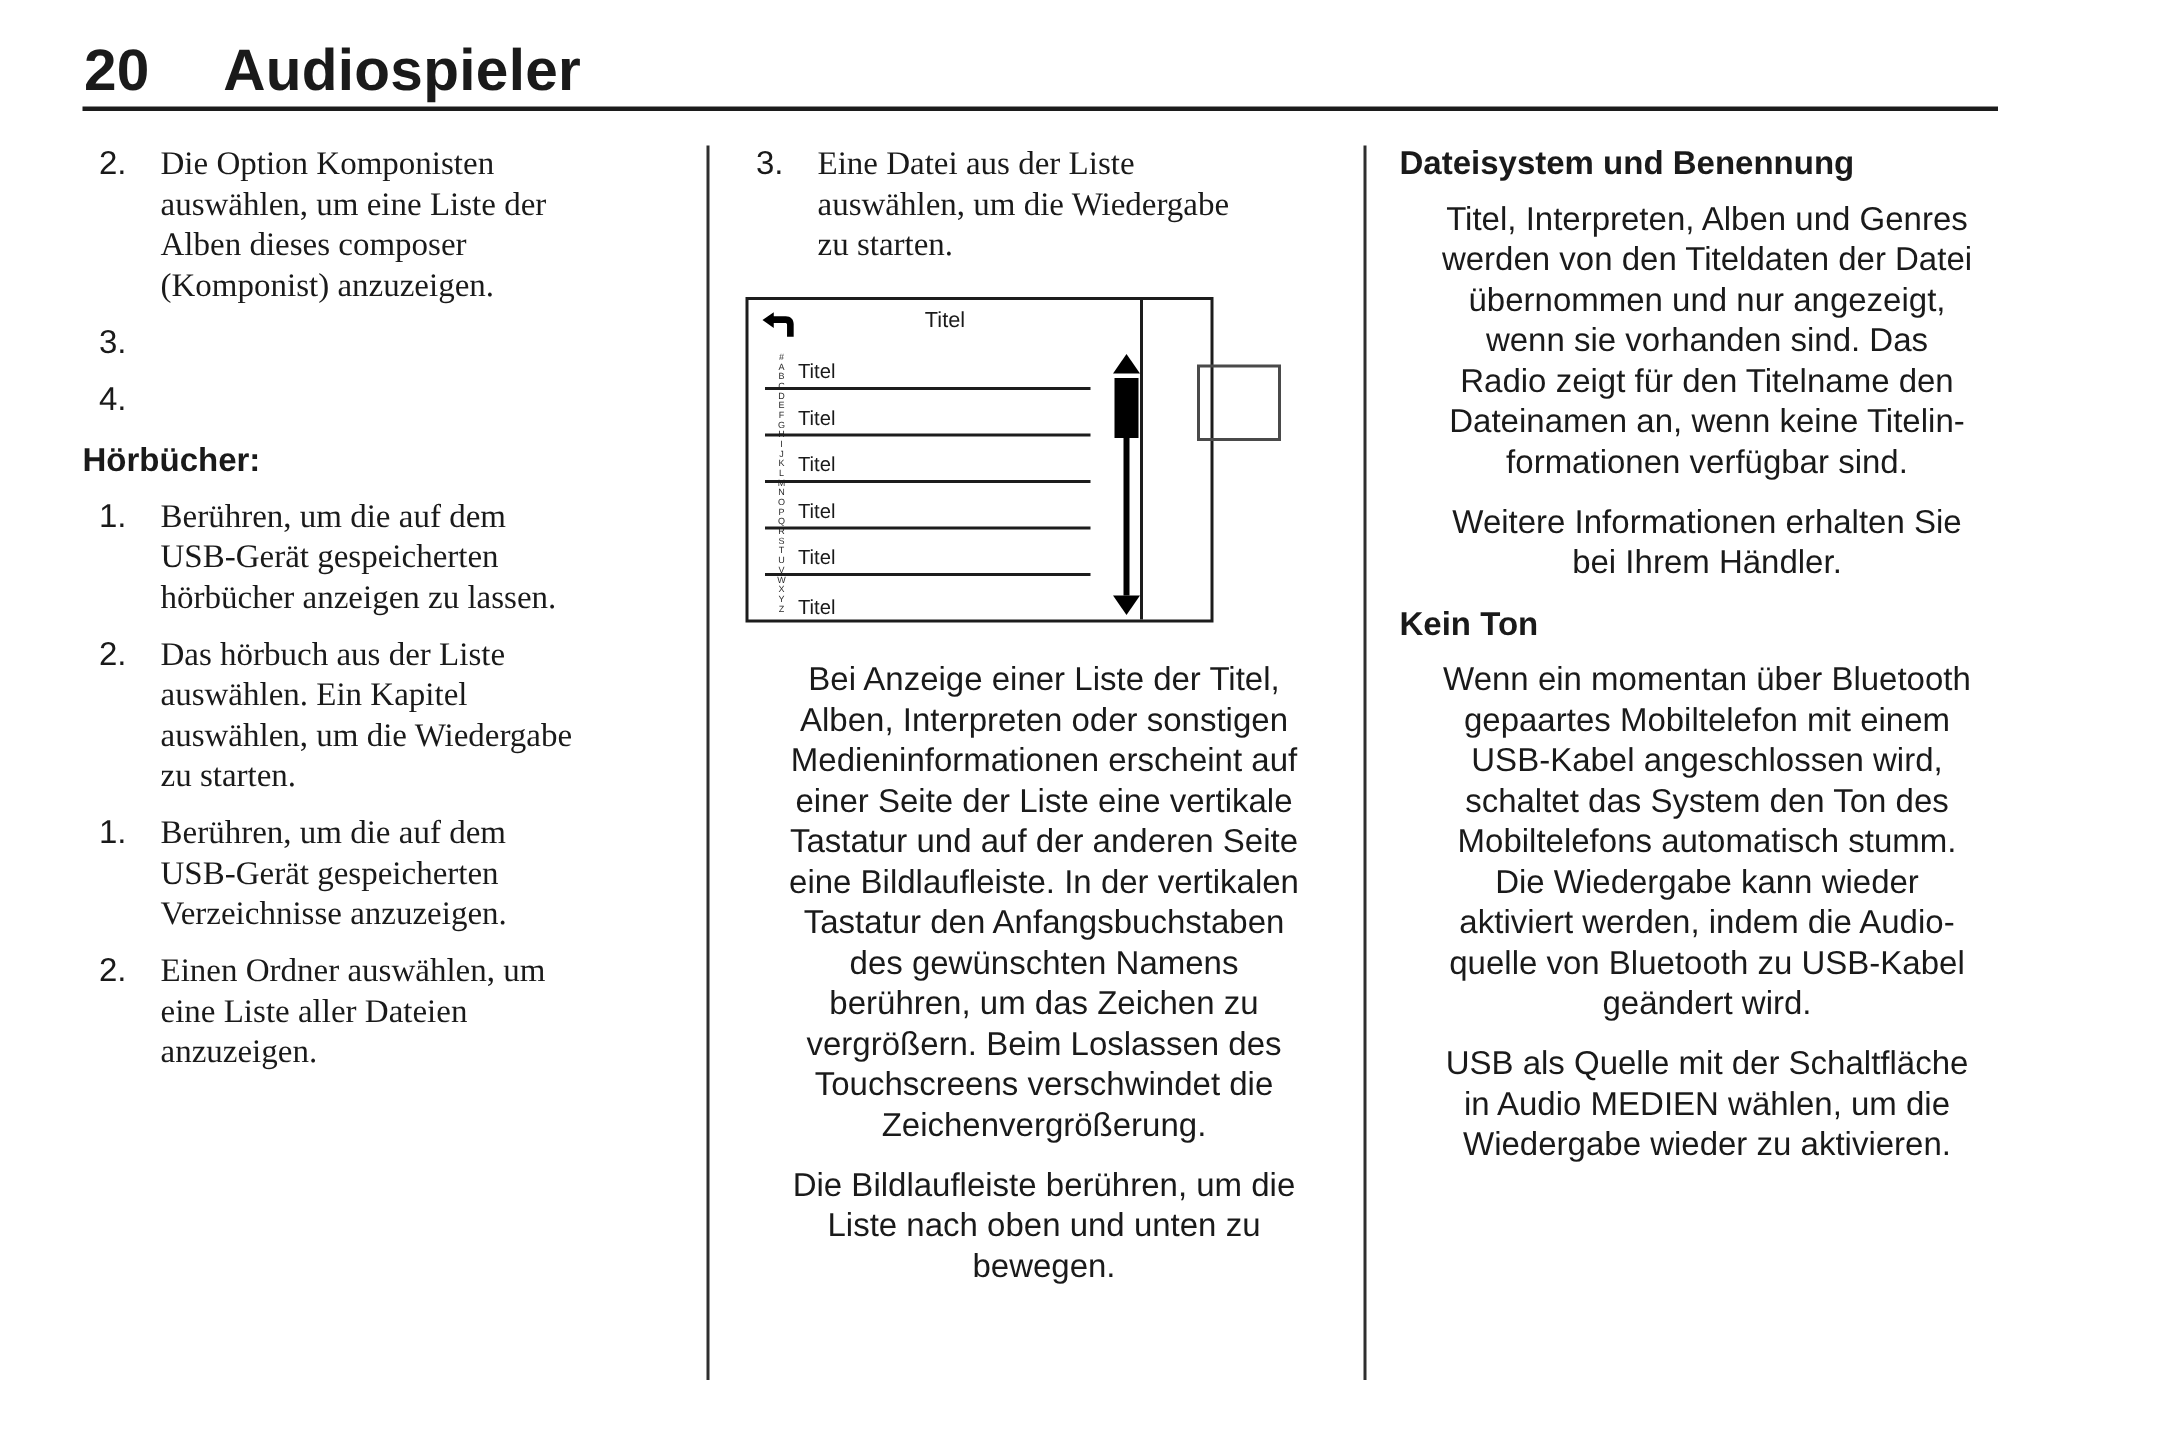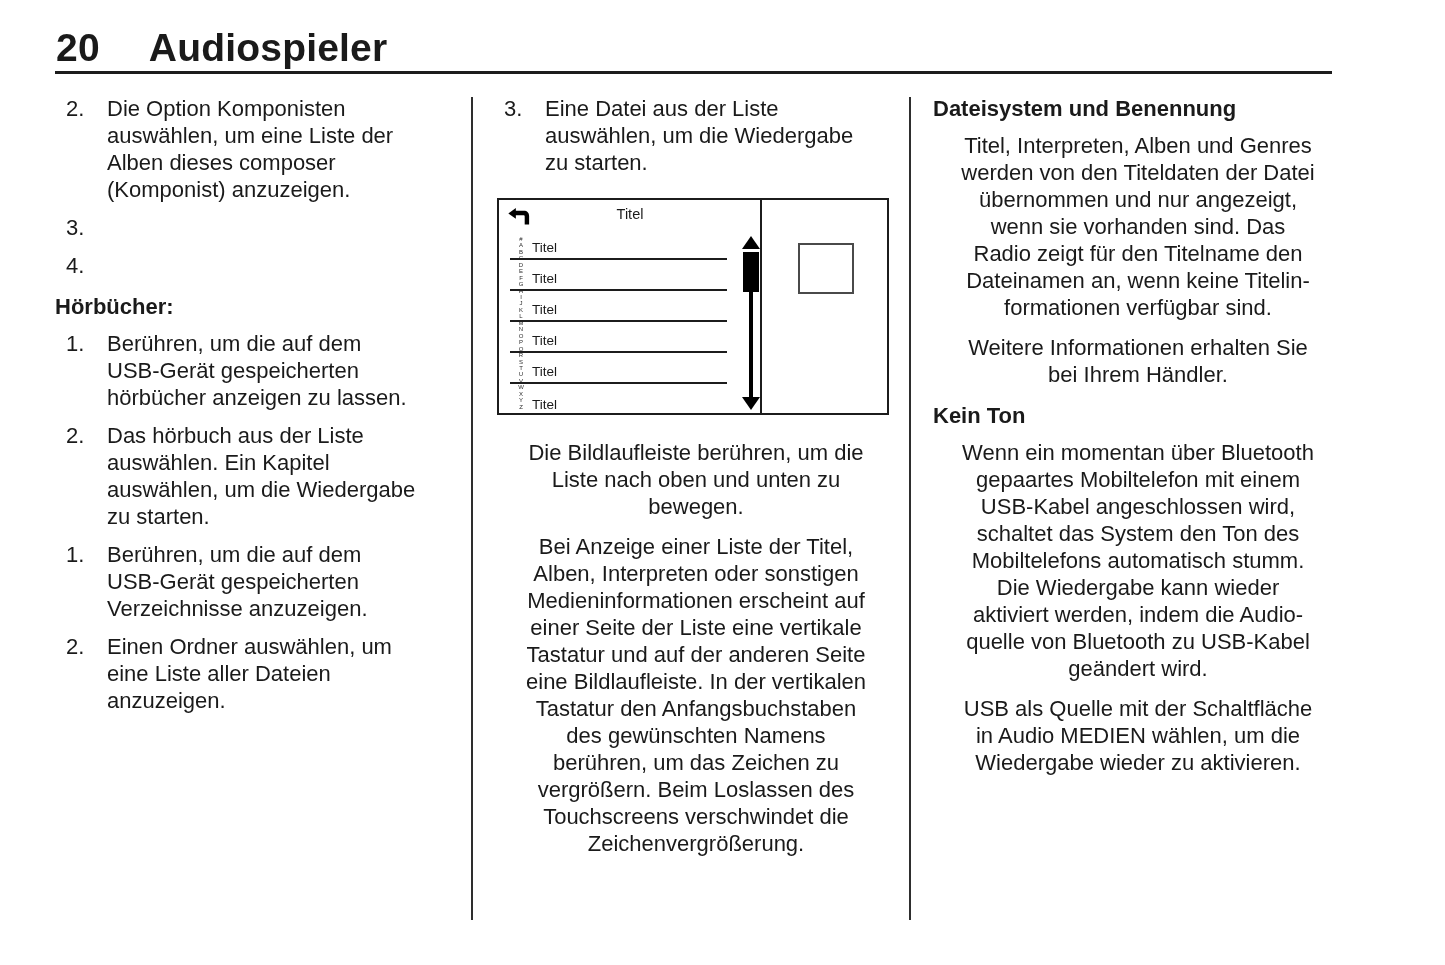--- a/index.html
+++ b/index.html
@@ -15,29 +15,29 @@
   
   .col { position:absolute; top:95px; font-size:22px; line-height:27px; }
   .col1 { left:55px;  width:408px; }
   .col2 { left:493px; width:406px; }
   .col3 { left:933px; width:410px; }
   .vsep { position:absolute; top:97px; height:823px; width:2px; background:#2e2e2e; }
   .vsep1 { left:471px; } .vsep2 { left:909px; }
   
   .li { display:flex; margin:0 0 11px 0; }
   .li .n { flex:none; width:52px; padding-left:11px; box-sizing:border-box; }
-  .li .t { white-space:pre-line; }
+  .li .t { white-space:pre-line;font-family:Liberation Serif, serif; }
   .h3 { font-weight:bold; font-size:22px; line-height:27px; margin:14px 0 10px 0; white-space:pre-line; }
   .h3.first { margin-top:0; }
   .p  { margin:0 0 13px 0; white-space:pre-line;text-align:center; }
   .sup { font-size:0.55em; position:relative; top:-0.5em; }
   
   .fig {
     position:relative; box-sizing:border-box; margin:22px 0 24px 4px;
-    width:392px; height:217px; border:2px solid #1c1c1c; background:#fff;
+    width:312px; height:217px; border:2px solid #1c1c1c; background:#fff;
   }
   .fig-back { position:absolute; left:8px; top:7px; width:23px; height:19px; }
   .fig-back svg { display:block; width:100%; height:100%; }
   .fig-title { position:absolute; left:0; top:6px; width:262px; text-align:center; font-size:14.5px; line-height:16px; }
   .fig-alpha {
     position:absolute; left:8px; top:36px; height:178px;
     writing-mode:vertical-rl; text-orientation:upright;
     font-size:6px; letter-spacing:0.45px; color:#2a2a2a;
   }
   .fig-rows { position:absolute; left:11px; top:29px; width:217px; }
@@ -151,35 +151,35 @@
       <div class="fig-scroll">
         <span class="tri-up"></span>
         <span class="sb-thumb"></span>
         <span class="sb-track"></span>
         <span class="tri-down"></span>
       </div>
       <div class="fig-divider"></div>
       <div class="fig-square"></div>
     </figure>
 
-    <div class="p">Die Bildlaufleiste berühren, um die
-Liste nach oben und unten zu
-bewegen.</div>
     <div class="p">Bei Anzeige einer Liste der Titel,
 Alben, Interpreten oder sonstigen
 Medieninformationen erscheint auf
 einer Seite der Liste eine vertikale
 Tastatur und auf der anderen Seite
 eine Bildlaufleiste. In der vertikalen
 Tastatur den Anfangsbuchstaben
 des gewünschten Namens
 berühren, um das Zeichen zu
 vergrößern. Beim Loslassen des
 Touchscreens verschwindet die
 Zeichenvergrößerung.</div>
+    <div class="p">Die Bildlaufleiste berühren, um die
+Liste nach oben und unten zu
+bewegen.</div>
   </section>
 
   <section class="col col3">
     <div class="h3 first">Dateisystem und Benennung</div>
     <div class="p">Titel, Interpreten, Alben und Genres
 werden von den Titeldaten der Datei
 übernommen und nur angezeigt,
 wenn sie vorhanden sind. Das
 Radio zeigt für den Titelname den
 Dateinamen an, wenn keine Titelin-

